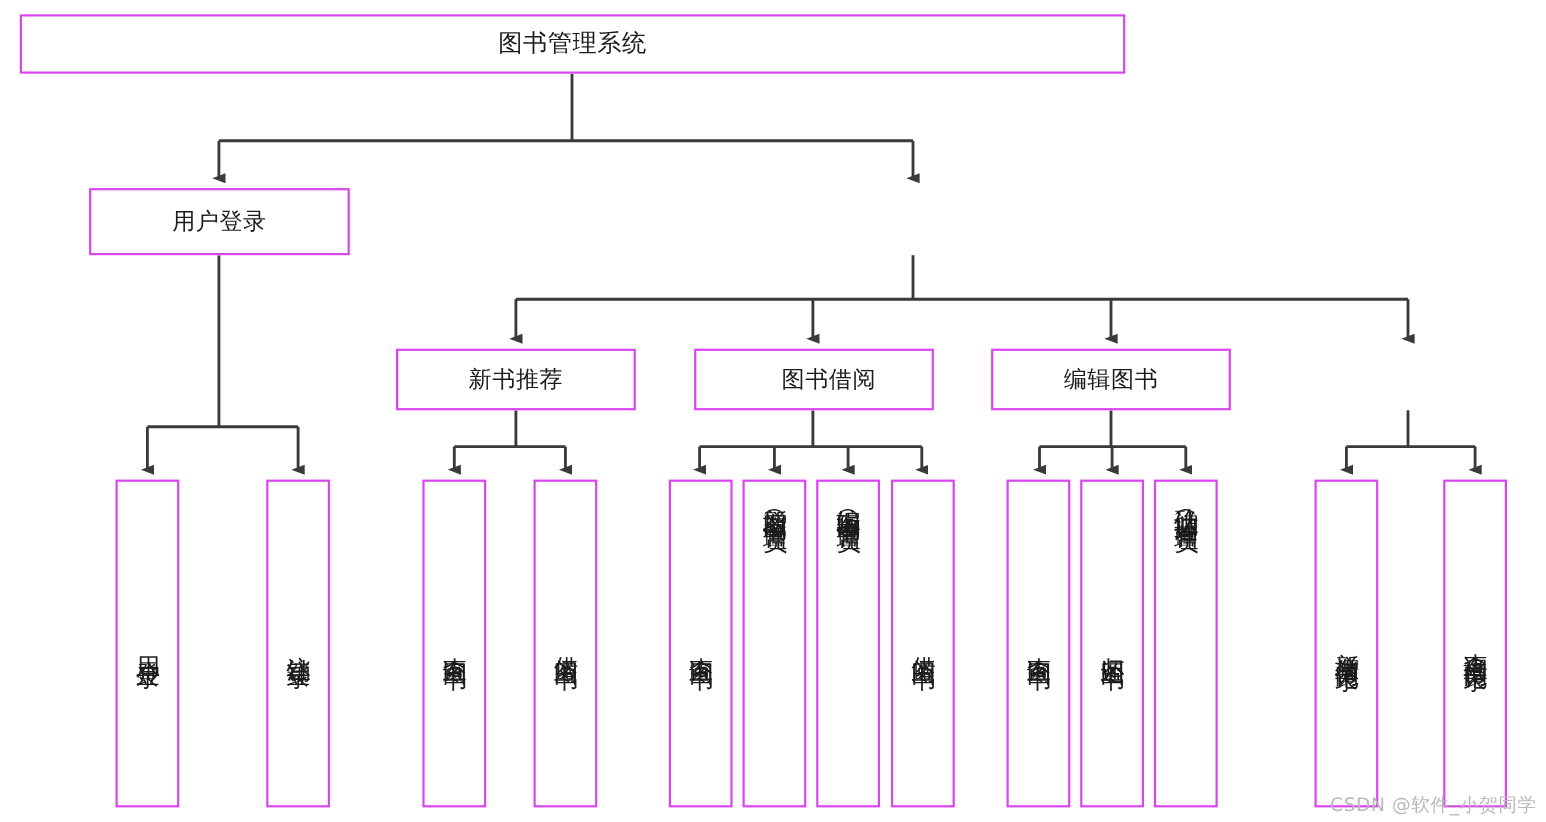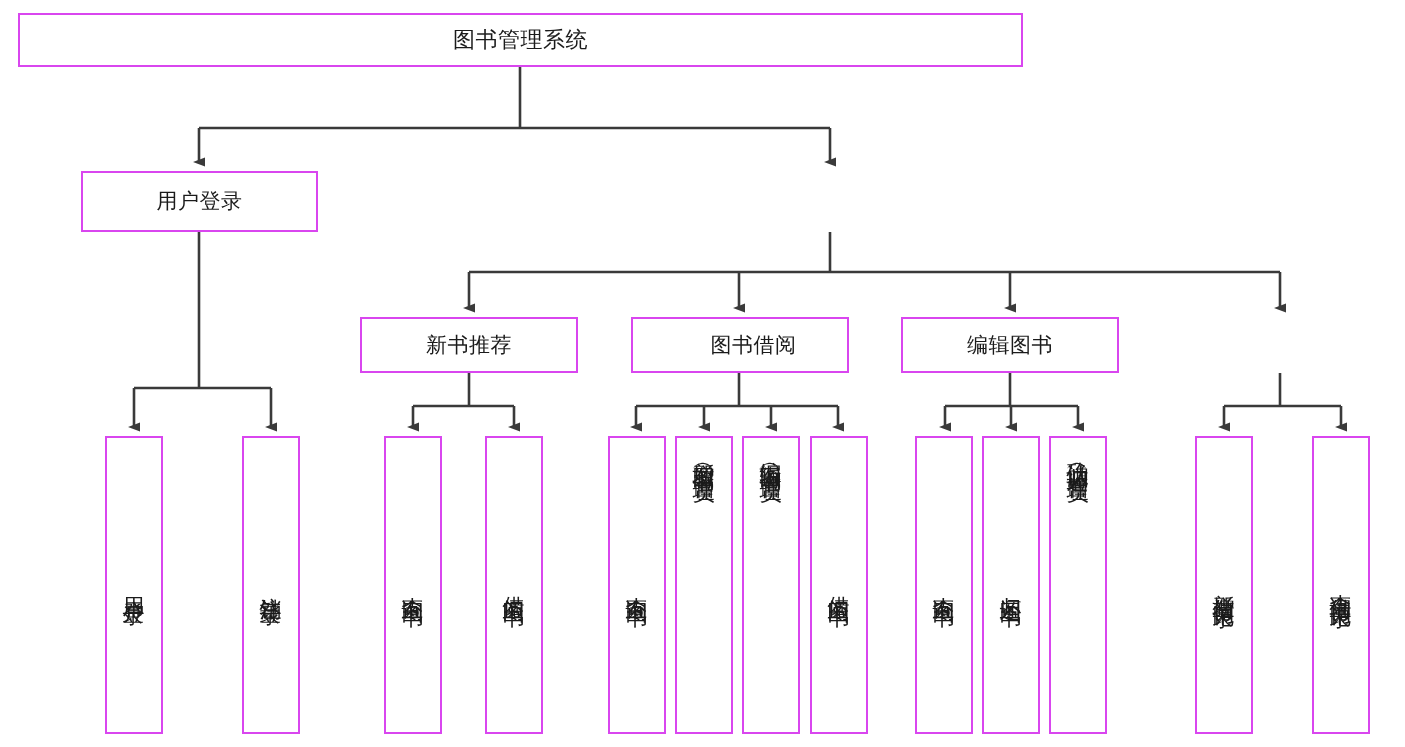--- a/index.html
+++ b/index.html
@@ -191,14 +191,15 @@
     <span class="node-label">确认归还（管理员）</span>
   </div>
 
   <div class="node vert mid" style="left:1195px; top:436px; width:58px; height:298px;">
     <span class="node-label">新增借阅记录</span>
   </div>
   <div class="node vert mid" style="left:1312px; top:436px; width:58px; height:298px;">
     <span class="node-label">查询借阅记录</span>
   </div>
 
+  <div id="watermark">CSDN @软件_小贺同学</div>
 
 </div>
 
 </body></html>

